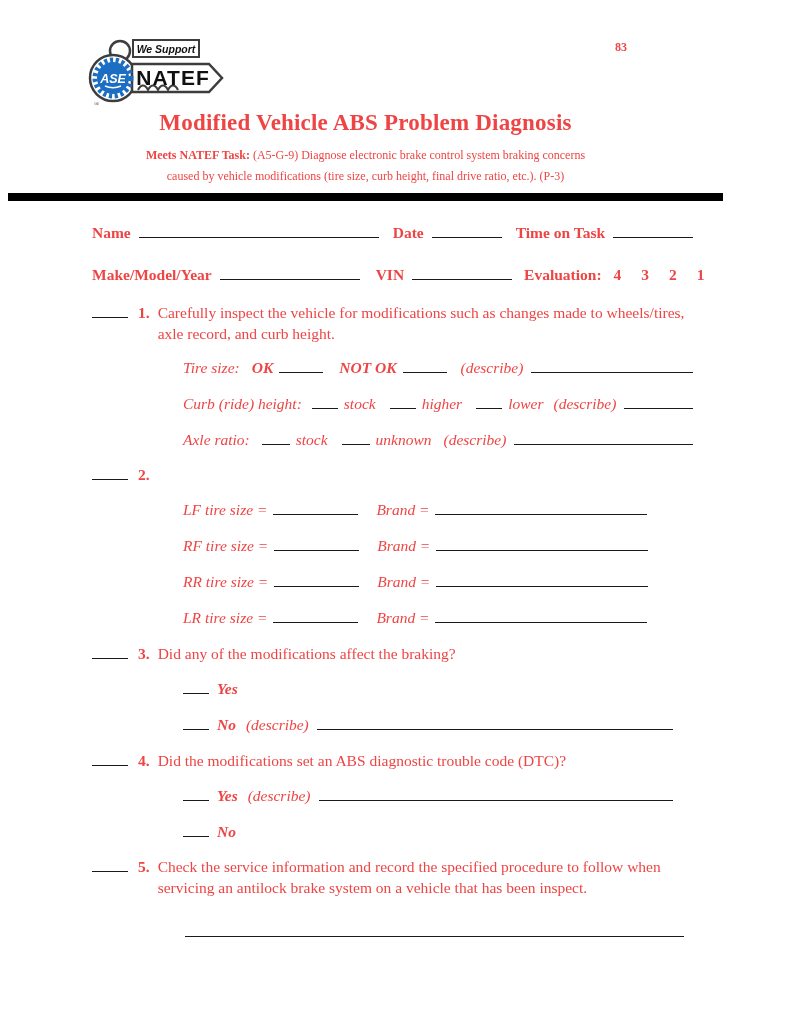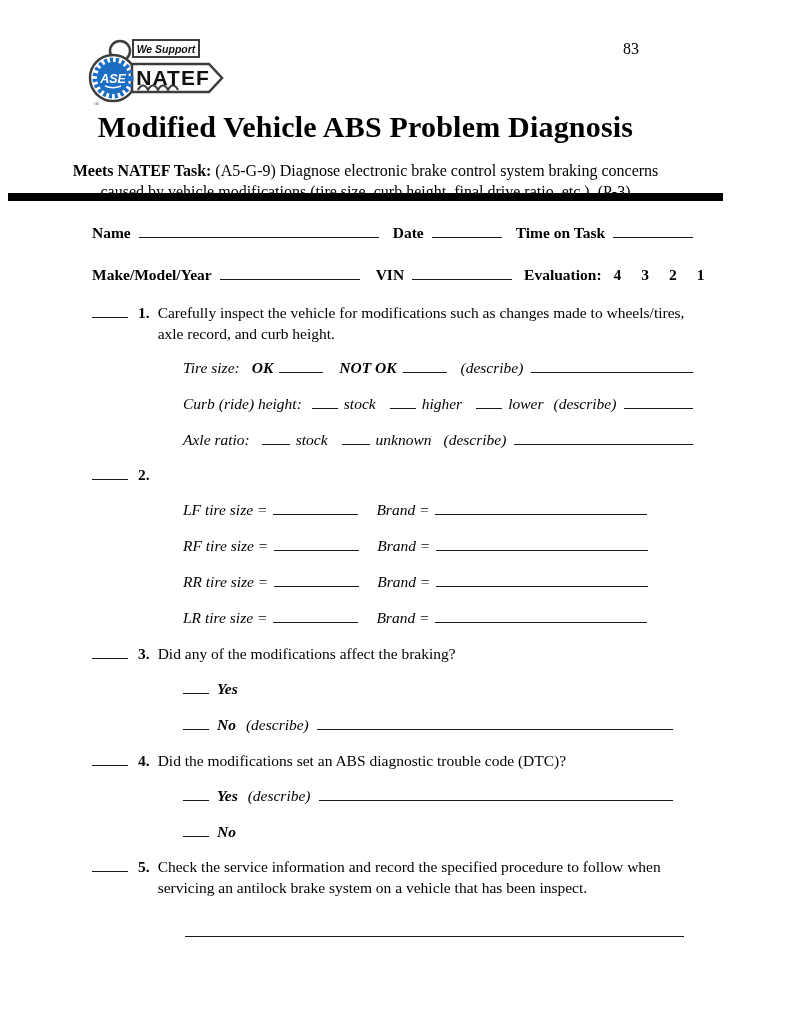--- a/index.html
+++ b/index.html
@@ -1,31 +1,31 @@
 <!DOCTYPE html>
 <html><head>
 <meta charset="utf-8">
 <style>
   html,body{margin:0;padding:0;background:#ffffff;}
   .sheet{
     position:relative;
     width:731px;height:1024px;
     background:#ffffff;
     font-family:"Liberation Serif", serif;
-    color:#000000;
+    color:#ef4444;
     font-size:15.5px;
     overflow:hidden;
   }
   
   .logo{position:absolute;left:86px;top:36px;}
-  .page-num{position:absolute;right:92px;top:40px;font-size:16px;font-weight:400;}
+  .page-num{position:absolute;right:104px;top:40px;font-size:12px;font-weight:700;}
   .title{position:absolute;left:0;right:0;top:110px;text-align:center;
-         font-size:30px;font-weight:700;letter-spacing:.2px;}
-  .subtitle{position:absolute;left:0;right:0;top:160px;text-align:center;
-            font-size:16px;line-height:21px;}
+         font-size:23px;font-weight:700;letter-spacing:.2px;}
+  .subtitle{position:absolute;left:0;right:0;top:145px;text-align:center;
+            font-size:12px;line-height:21px;}
   .rule{position:absolute;left:8px;right:8px;top:193px;height:8px;background:#000;}
   .b{font-weight:700;}
   
   .content{position:absolute;left:92px;top:214px;width:601px;}
   .frow{display:flex;align-items:baseline;}
   .u{display:inline-block;border-bottom:1.5px solid #1a1a1a;height:15px;flex:none;}
   .u.fill{flex:1 1 auto;}
   .row1{margin-top:8px;}
   .row2{margin-top:22px;}
   .item{display:flex;align-items:baseline;margin-top:14px;line-height:21px;}

